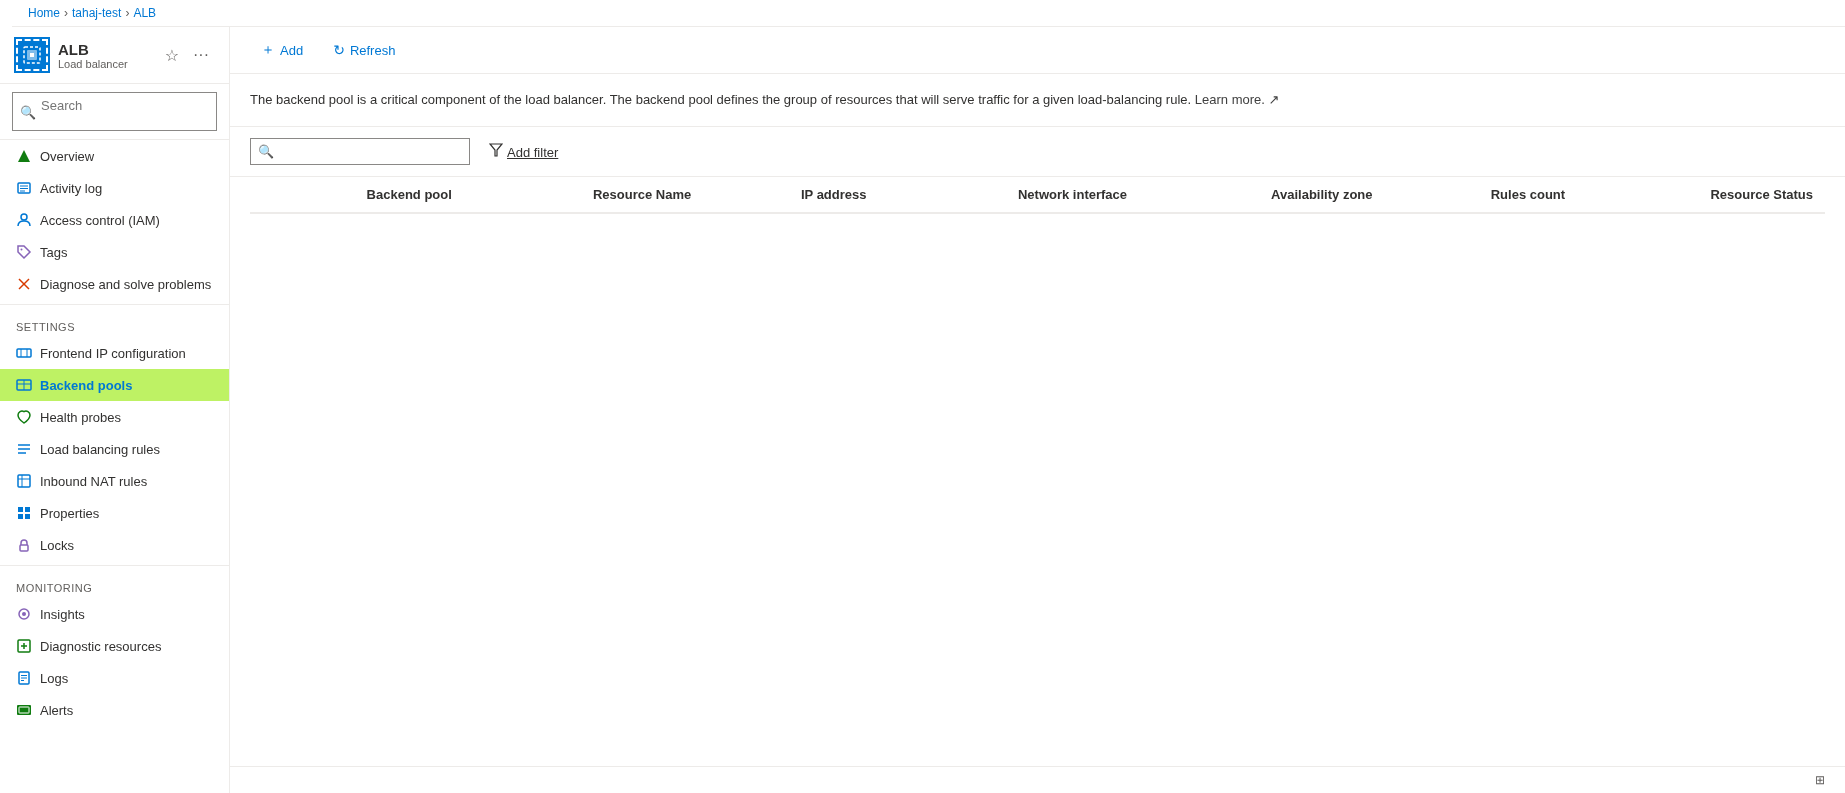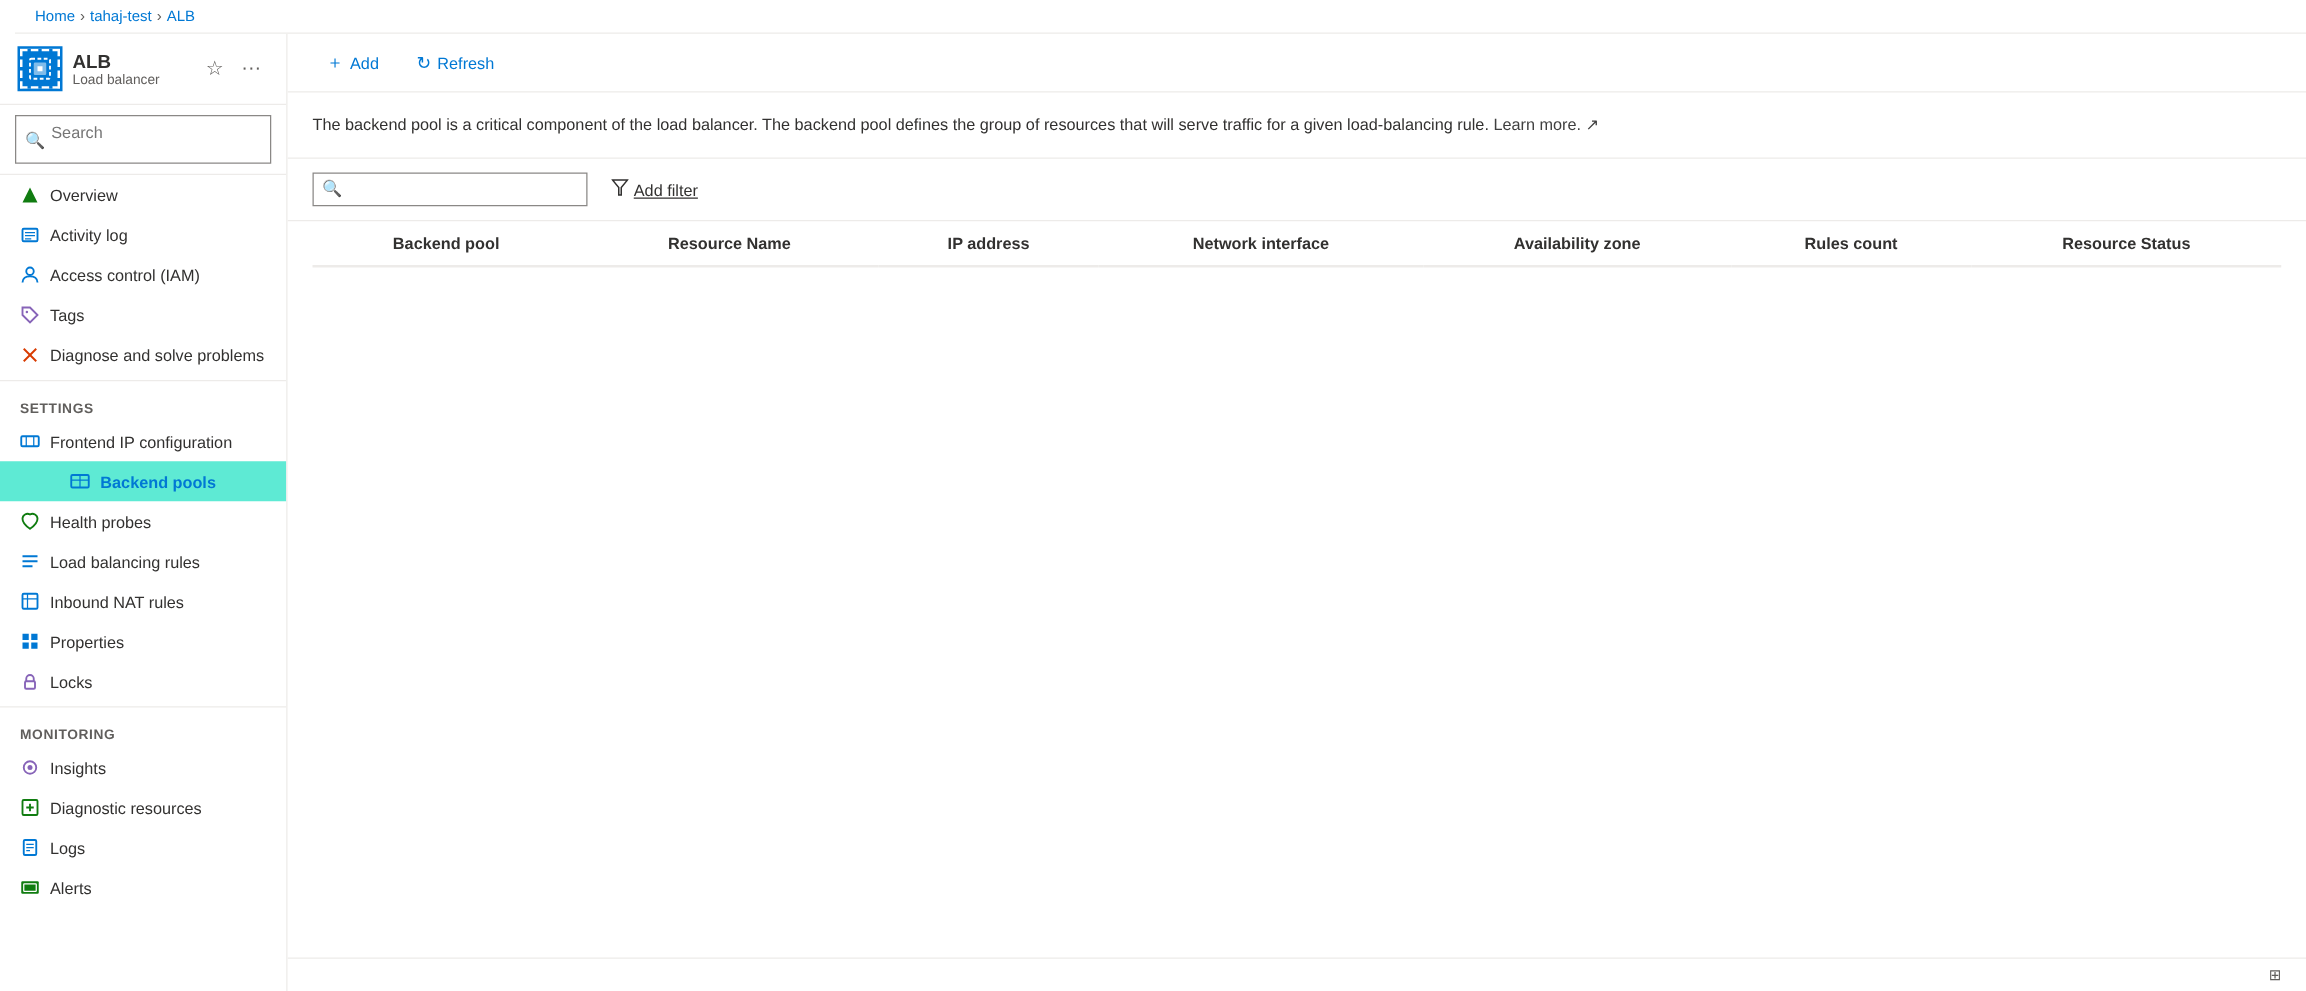--- a/index.html
+++ b/index.html
@@ -25,23 +25,23 @@
     .icon-btn { background: none; border: none; cursor: pointer; color: #605e5c; font-size: 16px; padding: 2px 4px; }
 
     
     .sidebar-search { padding: 8px 12px; border-bottom: 1px solid #edebe9; }
     .sidebar-search input { width: 100%; border: 1px solid #8a8886; padding: 5px 8px 17px 28px; font-size: 13px; outline: none; }
     .search-wrap { position: relative; }
     .search-icon-s { position: absolute; left: 8px; top: 50%; transform: translateY(-50%); color: #605e5c; font-size: 13px; }
 
     
     .nav-item { display: flex; align-items: center; gap: 8px; padding: 8px 16px; cursor: pointer; color: #323130; font-size: 13px; }
-    .nav-item.active { background: #5eead4; color: #0078d4; font-weight: 600; justify-content: center; }
+    .nav-item.active { background: #bef264; color: #0078d4; font-weight: 600; }
     .nav-icon { width: 16px; height: 16px; display: flex; align-items: center; justify-content: center; flex-shrink: 0; }
-    .nav-section-label { padding: 12px 16px 4px; font-size: 11px; font-weight: 700; color: #605e5c; text-transform: uppercase; letter-spacing: 0.5px; }
+    .nav-section-label { padding: 12px 16px 4px; font-size: 11px; font-weight: 400; color: #605e5c; text-transform: uppercase; letter-spacing: 0.5px; }
     .nav-divider { border: none; border-top: 1px solid #edebe9; margin: 4px 0; }
 
     
     .content { flex: 1; display: flex; flex-direction: column; overflow: hidden; }
 
     
     .toolbar { padding: 8px 20px; display: flex; align-items: center; gap: 8px; border-bottom: 1px solid #edebe9; }
     .toolbar-btn { display: flex; align-items: center; gap: 5px; padding: 5px 10px; border: 1px solid transparent; background: none; cursor: pointer; font-size: 13px; color: #0078d4; }
     .toolbar-btn .btn-icon { font-size: 14px; }
 
@@ -52,21 +52,21 @@
     
     .filter-bar { padding: 10px 20px; display: flex; align-items: center; gap: 8px; border-bottom: 1px solid #edebe9; }
     .filter-input-wrap { position: relative; }
     .filter-input { border: 1px solid #8a8886; padding: 5px 8px 5px 28px; font-size: 13px; width: 220px; outline: none; }
     .filter-search-icon { position: absolute; left: 8px; top: 50%; transform: translateY(-50%); color: #605e5c; font-size: 13px; }
     .filter-btn { display: flex; align-items: flex-end; gap: 4px; padding: 5px 10px; border: 1px solid transparent; background: none; cursor: pointer; font-size: 13px; color: #323130; text-decoration: underline; }
 
     
     .table-area { flex: 1; overflow: auto; padding: 0 20px; }
     .data-table { width: 100%; border-collapse: collapse; }
-    .data-table th { text-align: center; padding: 10px 12px; font-size: 13px; font-weight: 600; color: #323130; border-bottom: 2px solid #edebe9; white-space: nowrap; }
+    .data-table th { text-align: right; padding: 10px 12px; font-size: 13px; font-weight: 600; color: #323130; border-bottom: 2px solid #edebe9; white-space: nowrap; }
 
     
     .bottom-bar { padding: 6px 20px; border-top: 1px solid #edebe9; display: flex; justify-content: flex-end; align-items: center; font-size: 12px; color: #605e5c; }
   </style>
 </head>
 <body>
 
 <div class="breadcrumb">
   <a>Home</a>
   <span>›</span>

